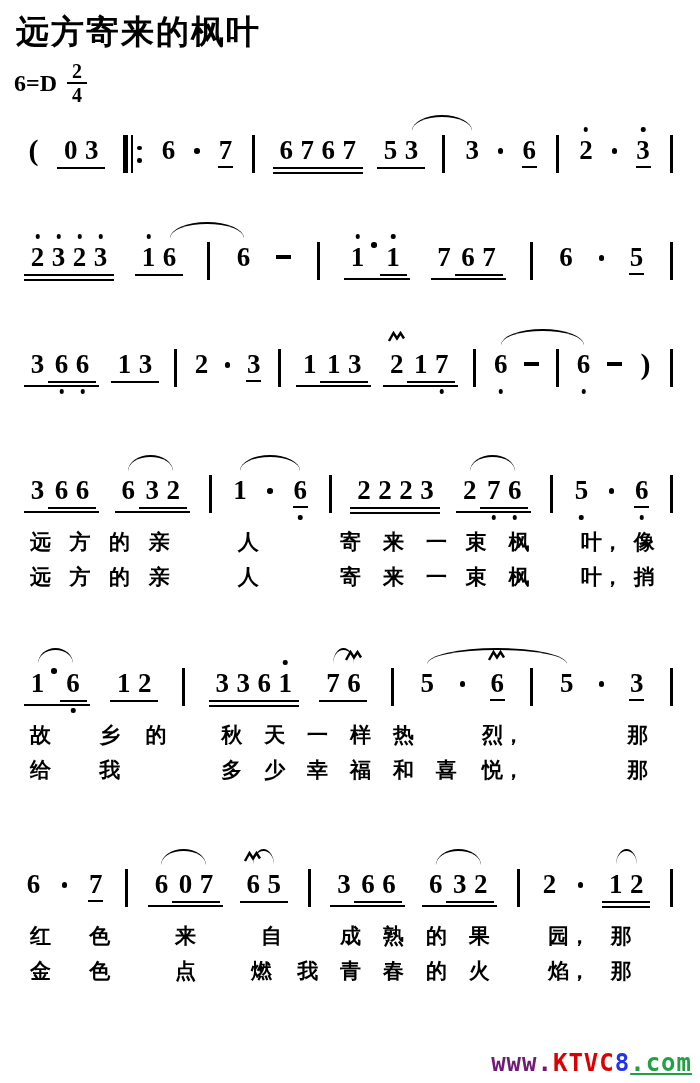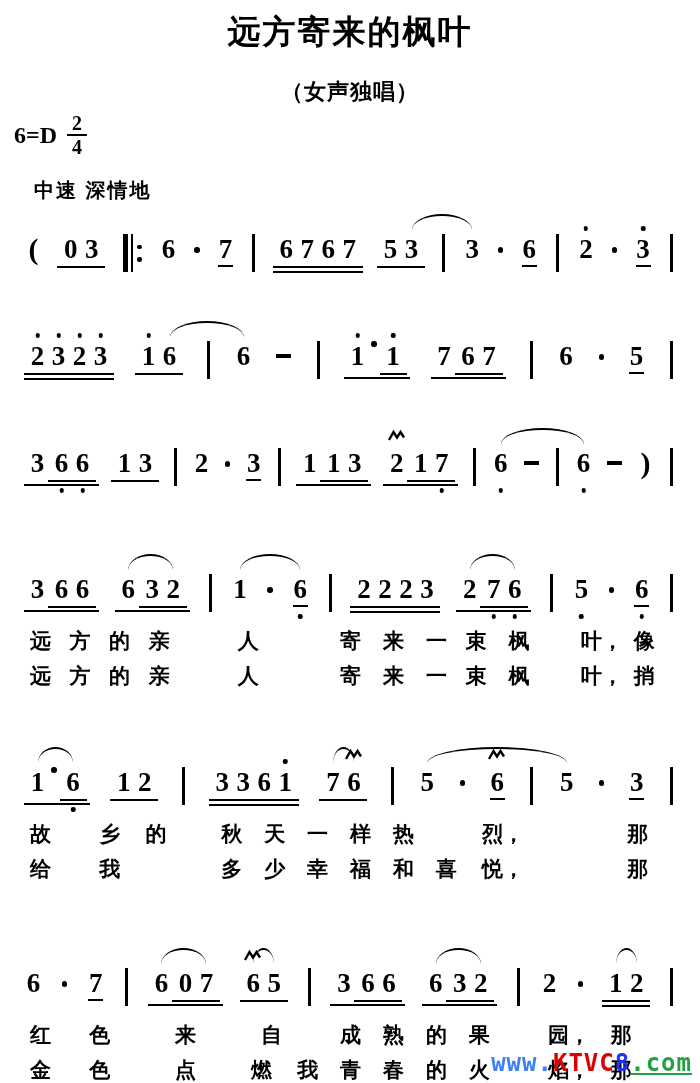--- a/index.html
+++ b/index.html
@@ -1,21 +1,21 @@
 <!DOCTYPE html>
 <html><head>
 <meta charset="utf-8">
 <style>
   html,body{margin:0;padding:0;background:#fff;}
   .page{
     position:relative;width:700px;height:1083px;background:#fff;color:#000;
     font-family:"Liberation Sans",sans-serif;overflow:hidden;
   }
   
-  .title{margin:10px 0 0;text-align:center;font-size:33px;font-weight:bold;letter-spacing:2px;}
+  .title{margin:10px 16px 0;text-align:left;font-size:33px;font-weight:bold;letter-spacing:2px;}
   .subtitle{margin-top:22px;text-align:center;font-size:22px;font-weight:bold;letter-spacing:1px;}
   .meta-row{display:flex;justify-content:space-between;align-items:center;margin:6px 14px 0 14px;}
   .key-sig{display:flex;align-items:center;gap:10px;font-family:"Liberation Serif",serif;font-weight:bold;font-size:24px;}
   .meter{display:inline-flex;flex-direction:column;align-items:center;font-size:20px;line-height:20px;}
   .fracbar{width:20px;height:2px;background:#000;margin:1px 0;}
   .credits{display:flex;flex-direction:column;align-items:flex-end;gap:7px;font-size:21px;font-weight:bold;}
   .tempo{margin:20px 0 0 34px;font-size:20px;font-weight:bold;letter-spacing:2px;}
   
   #music-root{margin-top:6px;}
   .mline{margin:0 20px;}
@@ -47,34 +47,32 @@
   .lyr span{position:absolute;top:0;white-space:nowrap;}
   
   .watermark{position:absolute;right:8px;bottom:6px;font-family:"DejaVu Sans Mono",monospace;
              font-weight:bold;font-size:24px;letter-spacing:1px;}
 </style>
 </head>
 <body>
 
 <div class="page">
   <h1 class="title">远方寄来的枫叶</h1>
-  <div class="subtitle">（女声独唱）</div>
 
   <div class="meta-row">
     <div class="key-sig">
       <span>6=D</span>
       <span class="meter">
         <span>2</span>
         <span class="fracbar"></span>
         <span>4</span>
       </span>
     </div>
   </div>
 
-  <div class="tempo">中速 深情地</div>
 
   <div id="music-root">
       <div class="mline m1">
         <div class="notes">
           <span class="tok par">
             <span class="d">(</span>
           </span>
           <span class="grp u1">
             <span class="tok">
               <span class="d">0</span>
@@ -609,14 +607,14 @@
           <span style="left: 48.5%;">青</span>
           <span style="left: 55%;">春</span>
           <span style="left: 61.5%;">的</span>
           <span style="left: 68%;">火</span>
           <span style="left: 80%;">焰，</span>
           <span style="left: 89.5%;">那</span>
         </div>
       </div>
     </div>
 
-  <div class="watermark" id="watermark"><span style="color: #3b82f6; text-align: center;">www.</span><span style="color: rgb(221, 0, 0);">KTVC</span><span style="color: rgb(34, 51, 238);">8</span><span style="color: rgb(34, 160, 67); text-decoration: underline;">.com</span></div>
+  <div class="watermark" id="watermark"><span style="color: #701a75; text-align: center;">www.</span><span style="color: rgb(221, 0, 0);">KTVC</span><span style="color: rgb(34, 51, 238);">8</span><span style="color: rgb(34, 160, 67); text-decoration: underline;">.com</span></div>
 </div>
 
 </body></html>

